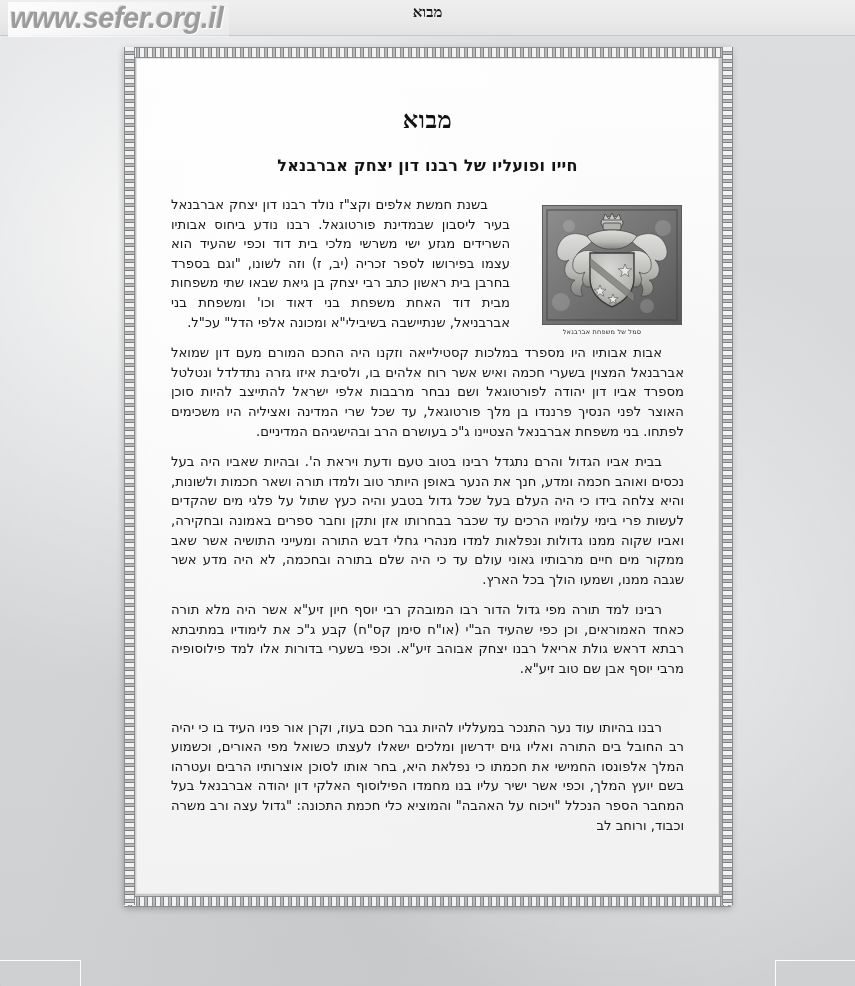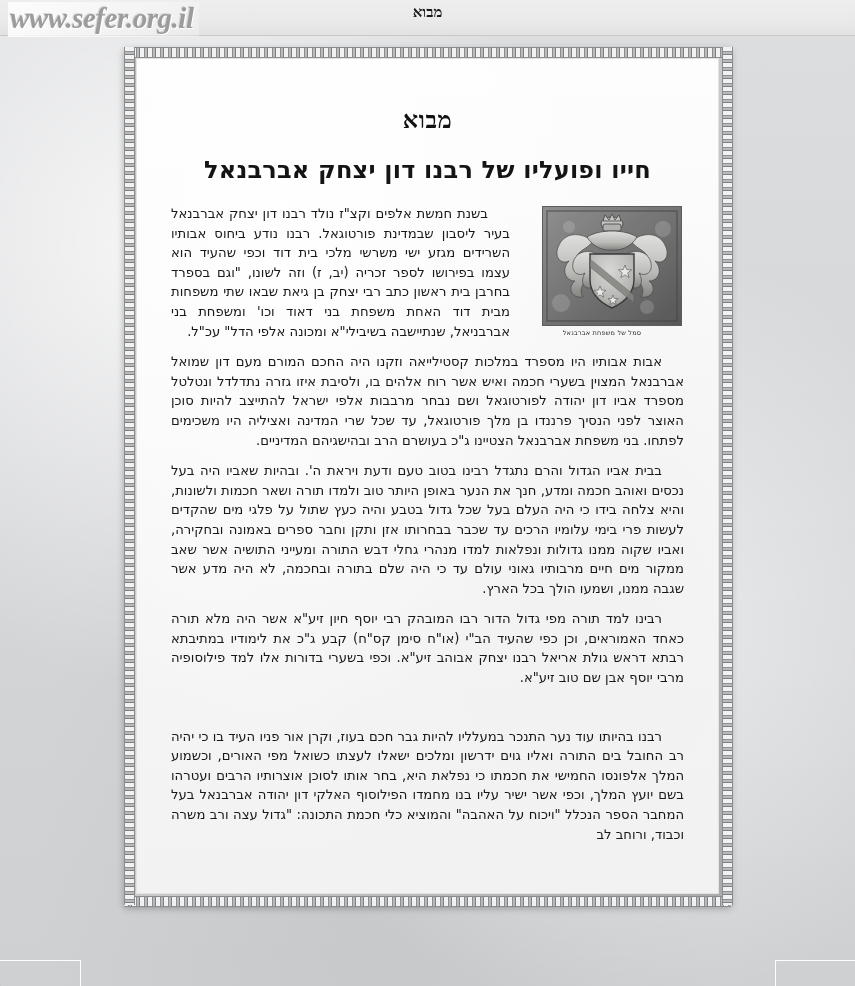--- a/index.html
+++ b/index.html
@@ -38,21 +38,21 @@
     color: #1b1b1b;
     direction: rtl;
   }
 
   
   #watermark {
     position: absolute;
     left: 8px;
     top: 2px;
     z-index: 60;
-    font-family: Liberation Serif, serif;
+    font-family: Liberation Sans, sans-serif;
     font-style: italic;
     font-weight: bold;
     font-size: 29px;
     letter-spacing: -0.5px;
     color: #9c9c9c;
     text-shadow: 1px 1px 0 #ffffff, -1px -1px 0 #d6d6d6;
     white-space: nowrap;
     background: linear-gradient(to right, rgba(255,255,255,0.85), rgba(248,248,248,0.35));
     padding: 0 6px 2px 2px;
   }
@@ -159,21 +159,21 @@
     font-weight: bold;
     font-size: 24px;
     color: #121212;
     margin: 18px 0 0 0;
     letter-spacing: 0.5px;
   }
   #doc-subtitle {
     text-align: center;
     font-family: "DejaVu Sans", "Liberation Sans", sans-serif;
     font-weight: bold;
-    font-size: 24px;
+    font-size: 16px;
     color: #141414;
     margin: 22px 0 20px 0;
     letter-spacing: 0.2px;
   }
 
   .body-par {
     font-family: "DejaVu Sans", "Liberation Sans", sans-serif;
     font-size: 13.2px;
     line-height: 19.6px;
     color: #17181a;
@@ -181,21 +181,21 @@
     text-indent: 22px;
     text-align: justify;
     direction: rtl;
   }
   .body-par:last-child { margin-bottom: 0; margin-top: 39px; }
 
   
   #figure {
     float: right;
     width: 160px;
-    margin: 2px 2px 4px 12px;
+    margin: 10px 2px 4px 12px;
     shape-outside: margin-box;
   }
   #crest {
     width: 138px;
     height: 118px;
     display: block;
     border: 1px solid #5d5d5d;
     background: #8d8d8d;
   }
   #fig-caption {

